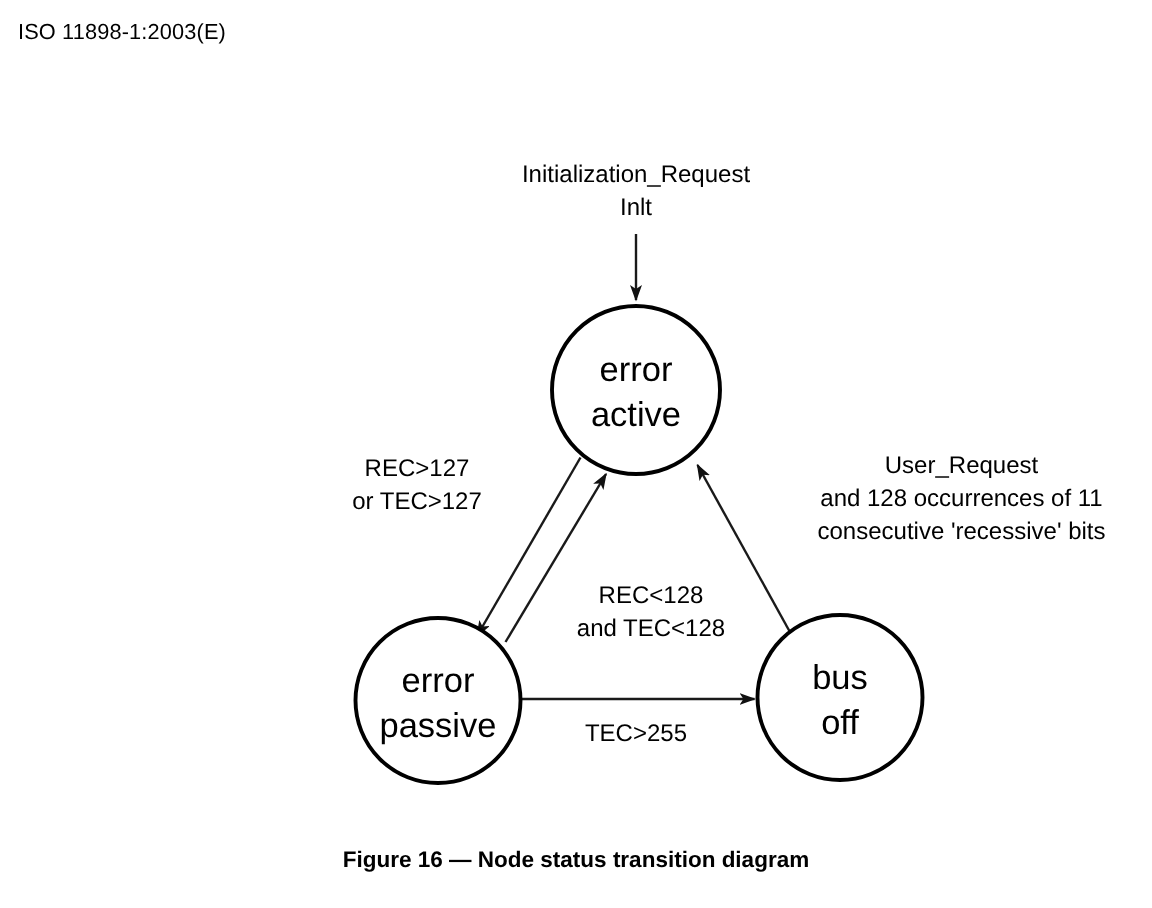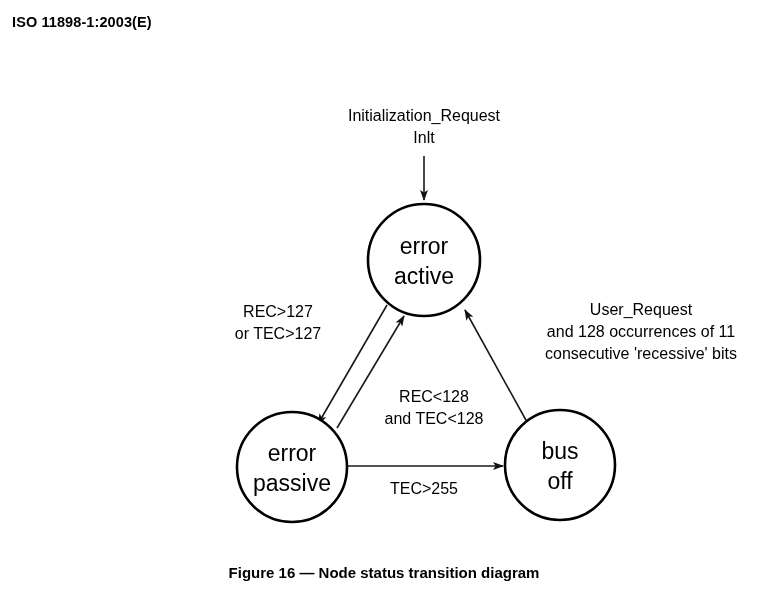--- a/index.html
+++ b/index.html
@@ -18,21 +18,21 @@
   }
   #page {
     position: absolute;
     inset: 0;
   }
   .doc-header {
     position: absolute;
     left: 12px;
     top: 14px;
     font-size: 14.5px;
-    font-weight: bold;
+    font-weight: normal;
     letter-spacing: 0.1px;
     white-space: nowrap;
   }
   #diagram-svg {
     position: absolute;
     left: 0;
     top: 0;
     width: 768px;
     height: 605px;
   }

